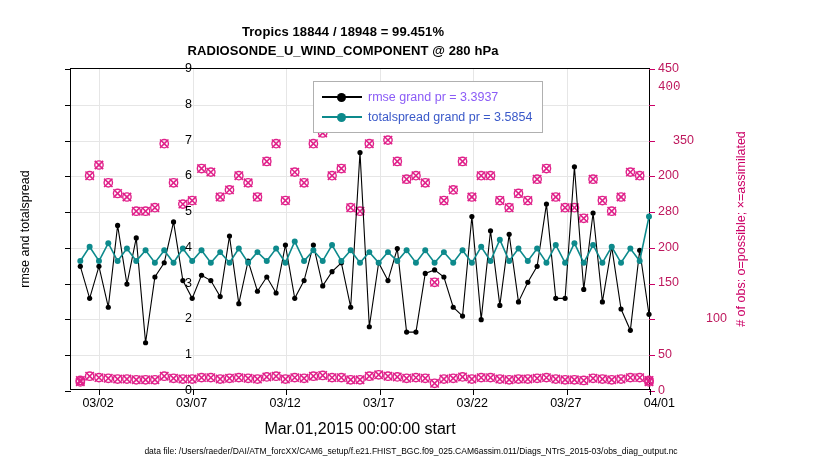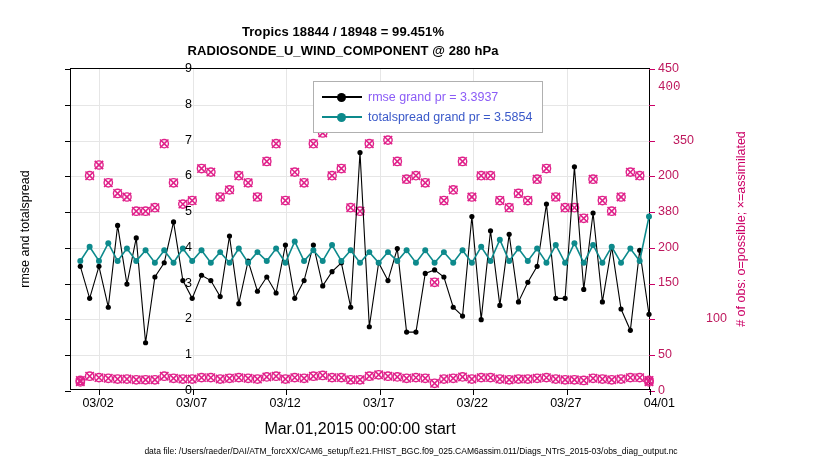--- a/index.html
+++ b/index.html
@@ -1026,21 +1026,21 @@
       <div class="ytick-label" style="top: 211.111px;">5</div>
       <div class="ytick-label" style="top: 175.333px;">6</div>
       <div class="ytick-label" style="top: 139.556px;">7</div>
       <div class="ytick-label" style="top: 103.778px;">8</div>
       <div class="ytick-label" style="top: 68px;">9</div>
       <div class="ytick-label-right" style="top: 390px;">0</div>
       <div class="ytick-label-right" style="top: 354.222px;">50</div>
       <div class="ytick-label-right" style="top: 318.444px; margin-left: 48px;">100</div>
       <div class="ytick-label-right" style="top: 282px;">150</div>
       <div class="ytick-label-right" style="top: 246.889px;">200</div>
-      <div class="ytick-label-right" style="top: 211.111px;">380</div>
+      <div class="ytick-label-right" style="top: 211.111px;">280</div>
       <div class="ytick-label-right" style="top: 175.333px;">200</div>
       <div class="ytick-label-right" style="top: 139.556px; margin-left: 15px;">350</div>
       <div class="ytick-label-right" style="top: 87px; font-family: Liberation Mono, monospace;">400</div>
       <div class="ytick-label-right" style="top: 68px;">450</div>
       <div class="xtick-label" style="left: 98.0645px;">03/02</div>
       <div class="xtick-label" style="left: 191.613px;">03/07</div>
       <div class="xtick-label" style="left: 285.161px;">03/12</div>
       <div class="xtick-label" style="left: 378.71px;">03/17</div>
       <div class="xtick-label" style="left: 472.258px;">03/22</div>
       <div class="xtick-label" style="left: 565.806px;">03/27</div>

